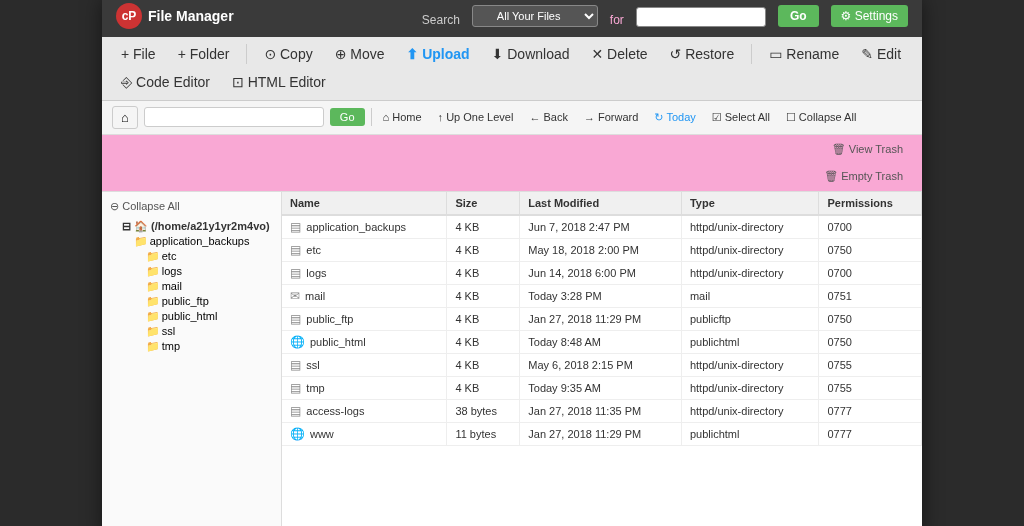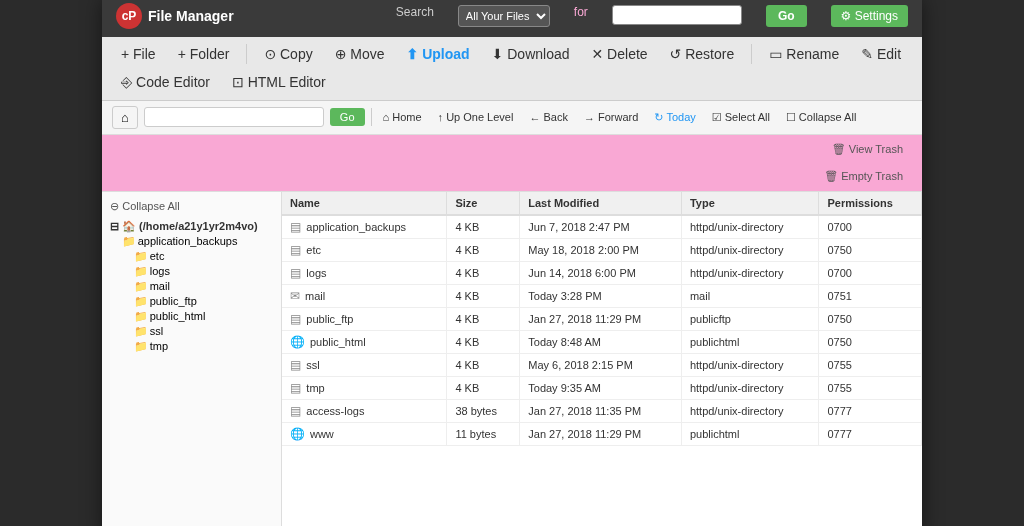--- a/index.html
+++ b/index.html
@@ -46,29 +46,29 @@
       font-size: 12px;
     }
     .header-title {
       color: white;
       font-size: 14px;
       font-weight: bold;
     }
     .header-search {
       margin-left: auto;
       display: flex;
-      align-items: flex-start;
-      gap: 24px;
+      align-items: flex-end;
+      gap: 12px;
     }
     .header-search label {
       color: #ccc;
       font-size: 12px;
     }
     .search-select {
-      padding: 3px 3px;
+      padding: 3px 20px;
       border: 1px solid #888;
       border-radius: 3px;
       background: #555;
       color: white;
       font-size: 11px;
     }
     .search-for {
       color: #f9a8d4;
       font-size: 12px;
     }
@@ -226,20 +226,21 @@
       gap: 3px;
       margin-bottom: 6px;
     }
     .tree-item {
       font-size: 11px;
       padding: 1px 0;
       cursor: pointer;
       display: flex;
       align-items: center;
       gap: 2px;
+      margin-left: 12px;
     }
     .tree-root {
       font-weight: bold;
       color: #333;
     }
     .tree-children {
       margin-left: 12px;
     }
     .folder-icon { color: #e8a020; }
     

